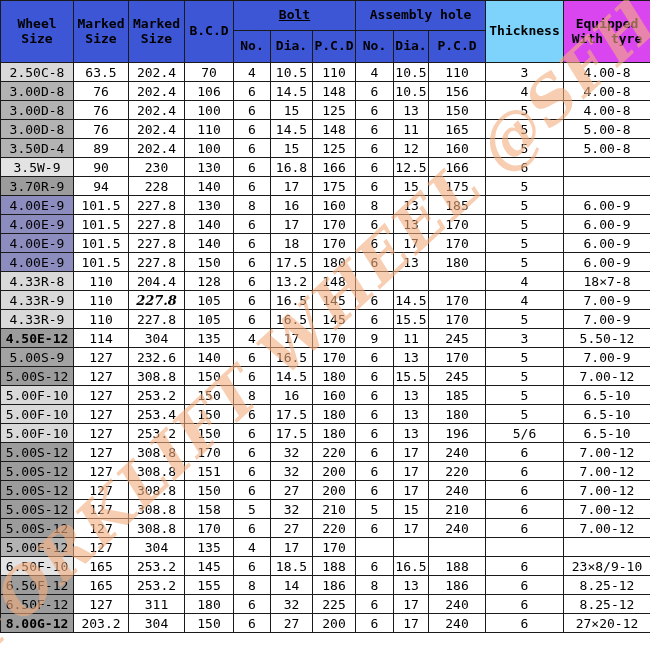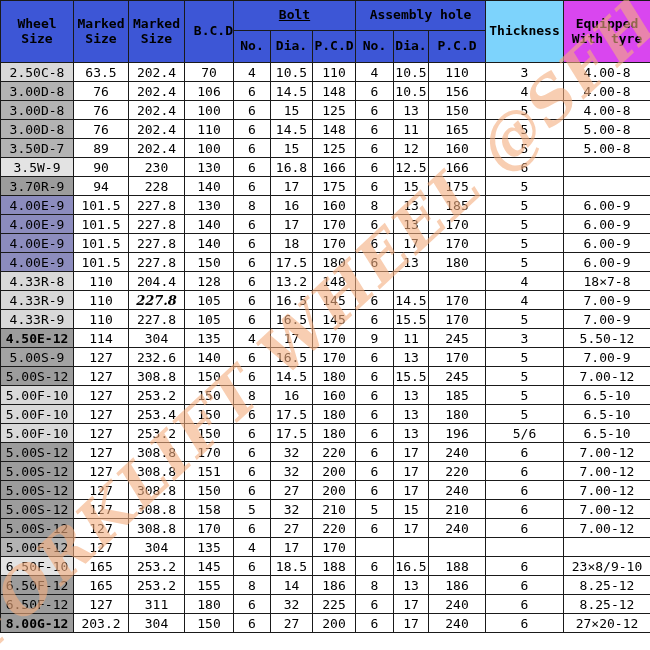--- a/index.html
+++ b/index.html
@@ -54,21 +54,21 @@
       <col style="width:35px">
     <col style="width:57px">
       <col style="width:78px">
       <col style="width:87px">
   </colgroup>
   <thead>
     <tr class="group-row">
       <th rowspan="2" style="background: rgb(61, 86, 214);">Wheel Size</th>
       <th rowspan="2" style="background: rgb(61, 86, 214);">Marked Size</th>
       <th rowspan="2" style="background: rgb(61, 86, 214);">Marked Size</th>
-      <th rowspan="2" style="background: rgb(61, 86, 214); text-align: right;">B.C.D</th>
+      <th rowspan="2" style="background: rgb(61, 86, 214);">B.C.D</th>
       <th colspan="3" style="background: rgb(61, 86, 214); text-decoration: underline;">Bolt</th>
       <th colspan="3" style="background: rgb(61, 86, 214);">Assembly  hole</th>
       <th rowspan="2" style="background: #7dd3fc;">Thickness</th>
       <th rowspan="2" style="background: #d946ef;">Equipped With tyre</th>
     </tr>
     <tr class="sub-row">
       <th style="background: rgb(61, 86, 214);">No.</th>
       <th style="background: rgb(61, 86, 214);">Dia.</th>
       <th style="background: rgb(61, 86, 214);">P.C.D</th>
       <th style="background: rgb(61, 86, 214);">No.</th>
@@ -127,21 +127,21 @@
         <td>6</td>
         <td>14.5</td>
         <td>148</td>
         <td>6</td>
         <td>11</td>
         <td>165</td>
         <td>5</td>
         <td>5.00-8</td>
       </tr>
       <tr>
-        <td style="background: rgb(179, 179, 179);">3.50D-7</td>
+        <td style="background: rgb(179, 179, 179);">3.50D-4</td>
         <td>89</td>
         <td>202.4</td>
         <td>100</td>
         <td>6</td>
         <td>15</td>
         <td>125</td>
         <td>6</td>
         <td>12</td>
         <td>160</td>
         <td>5</td>

